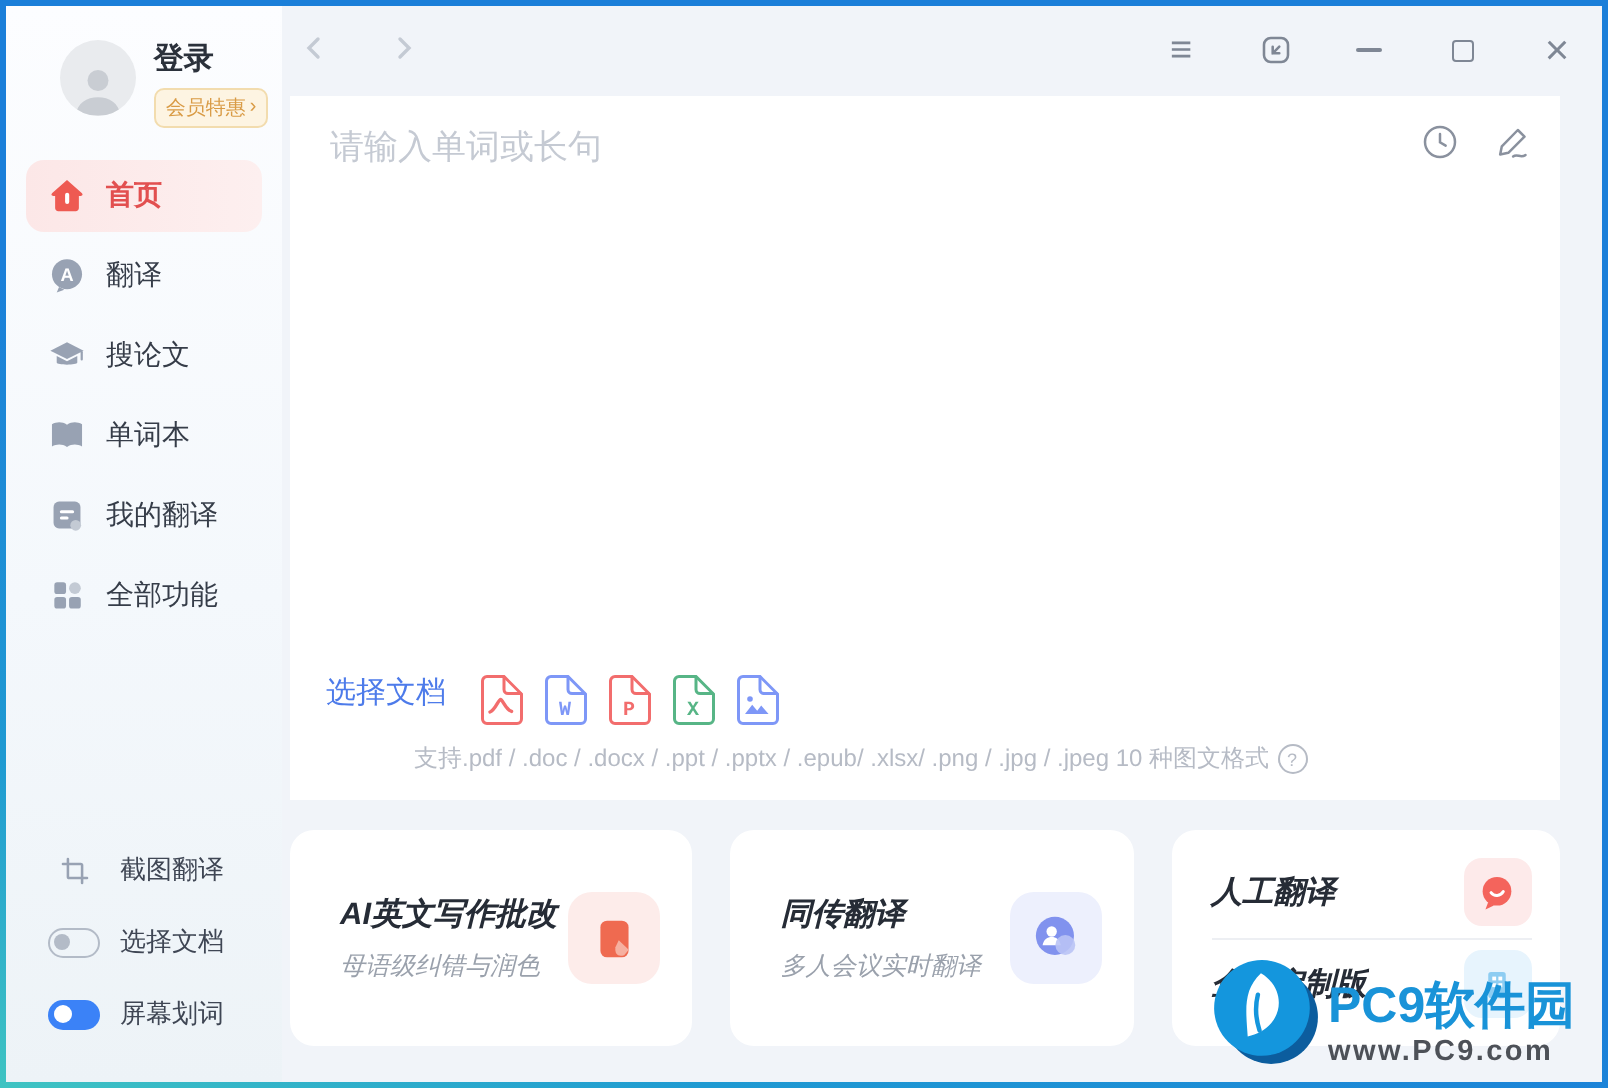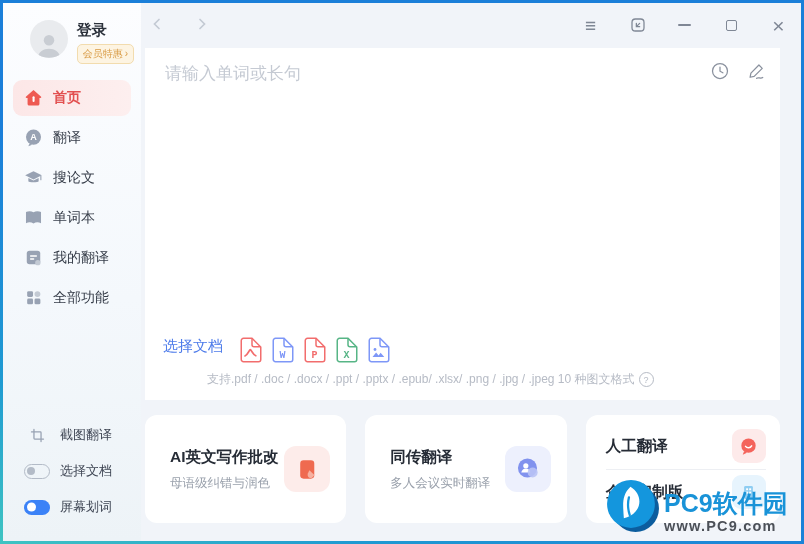--- a/index.html
+++ b/index.html
@@ -44,21 +44,21 @@
   .picon{width:20px;height:20px;display:flex;cursor:pointer;}
   .panel-bottom{position:absolute;left:18px;bottom:12px;}
   .doc-row{display:flex;align-items:flex-start;font-family:Liberation Mono, monospace;}
   .select-link{font-size:15px;color:#4d7bea;font-weight:500;cursor:pointer;}
   .drag-label{font-size:15px;color:#333a46;font-weight:600;margin-left:8px;}
   .file-icons{display:flex;gap:9px;margin-left:16px;}
   .ficon{width:23px;height:26px;display:flex;}
   .formats{margin-top:8px;display:flex;align-items:center;font-size:12px;color:#b6bbc5;margin-left:44px;}
   .help{width:13px;height:13px;border:1px solid #b6bbc5;border-radius:50%;font-size:9px;display:flex;align-items:center;justify-content:center;margin-left:4px;flex:none;cursor:pointer;}
 
-  .cards{position:absolute;top:412px;left:4px;right:21px;height:108px;display:flex;gap:19px;}
+  .cards{position:absolute;top:412px;left:4px;right:21px;height:108px;display:flex;gap:19px;font-style:italic;}
   .card{flex:1;background:#fff;border-radius:12px;display:flex;align-items:center;justify-content:space-between;padding:0 16px 0 25px;box-sizing:border-box;cursor:pointer;}
   .card-title{font-size:15.5px;font-weight:700;color:#262c36;}
   .card-sub{margin-top:7px;font-size:12.5px;color:#9aa1ac;}
   .bigicon{width:46px;height:46px;border-radius:12px;flex:none;display:flex;align-items:center;justify-content:center;}
   .bg-coral{background:#fdecea;} .bg-blue{background:#edf0fd;} .bg-red{background:#fdeaea;} .bg-sky{background:#e7f4fd;}
   .card.split{flex-direction:column;align-items:stretch;justify-content:center;padding:8px 14px 8px 20px;}
   .srow{display:flex;align-items:center;justify-content:space-between;height:45px;}
   .sdivider{height:1px;background:#edeff3;}
   .smallicon{width:34px;height:34px;border-radius:9px;flex:none;display:flex;align-items:center;justify-content:center;}
 

